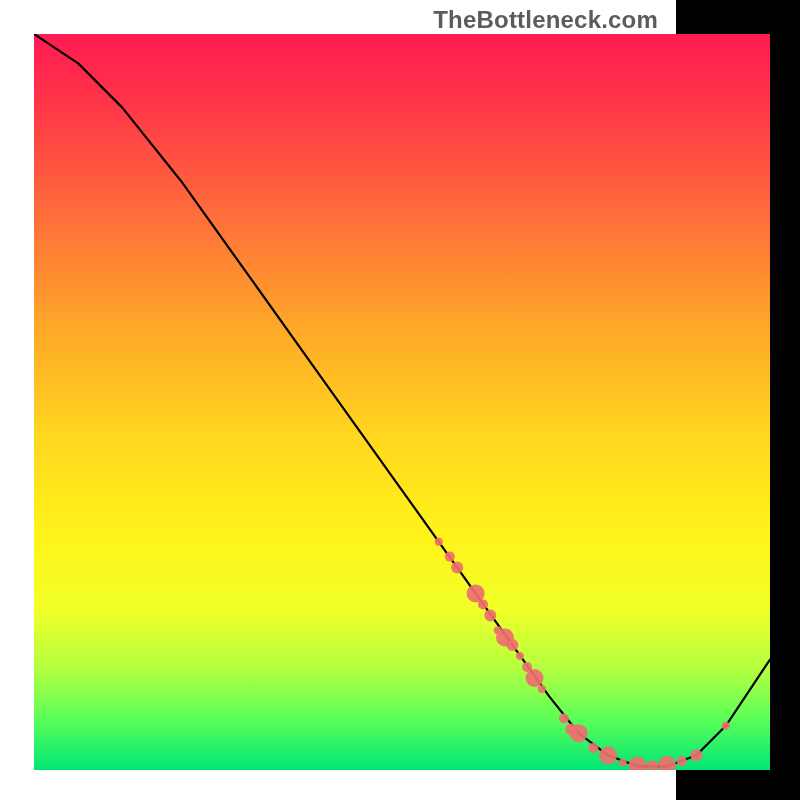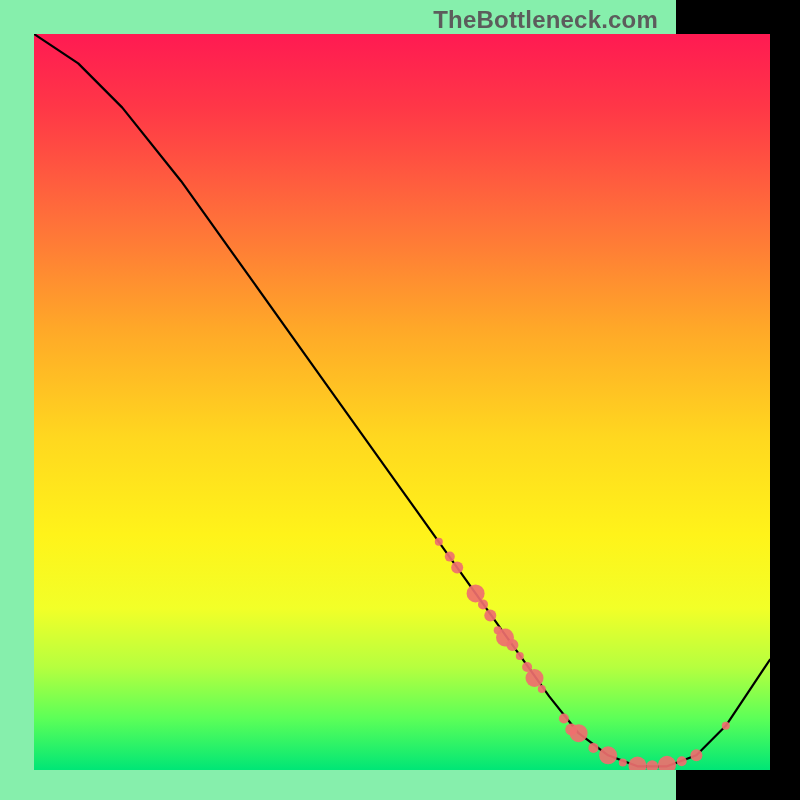--- a/index.html
+++ b/index.html
@@ -8,21 +8,21 @@
     width: 800px;
     height: 800px;
     background: #000;
     overflow: hidden;
     font-family: Arial, Helvetica, sans-serif;
   }
   .frame {
     position: relative;
     width: 676px;
     height: 800px;
-    background: #86efac;
+    background: #ffffff;
   }
   .plot-area {
     position: absolute;
     left: 34px;
     top: 34px;
     width: 736px;
     height: 736px;
     background: linear-gradient(to bottom,
       #ff1a52 0%,
       #ff3747 10%,

